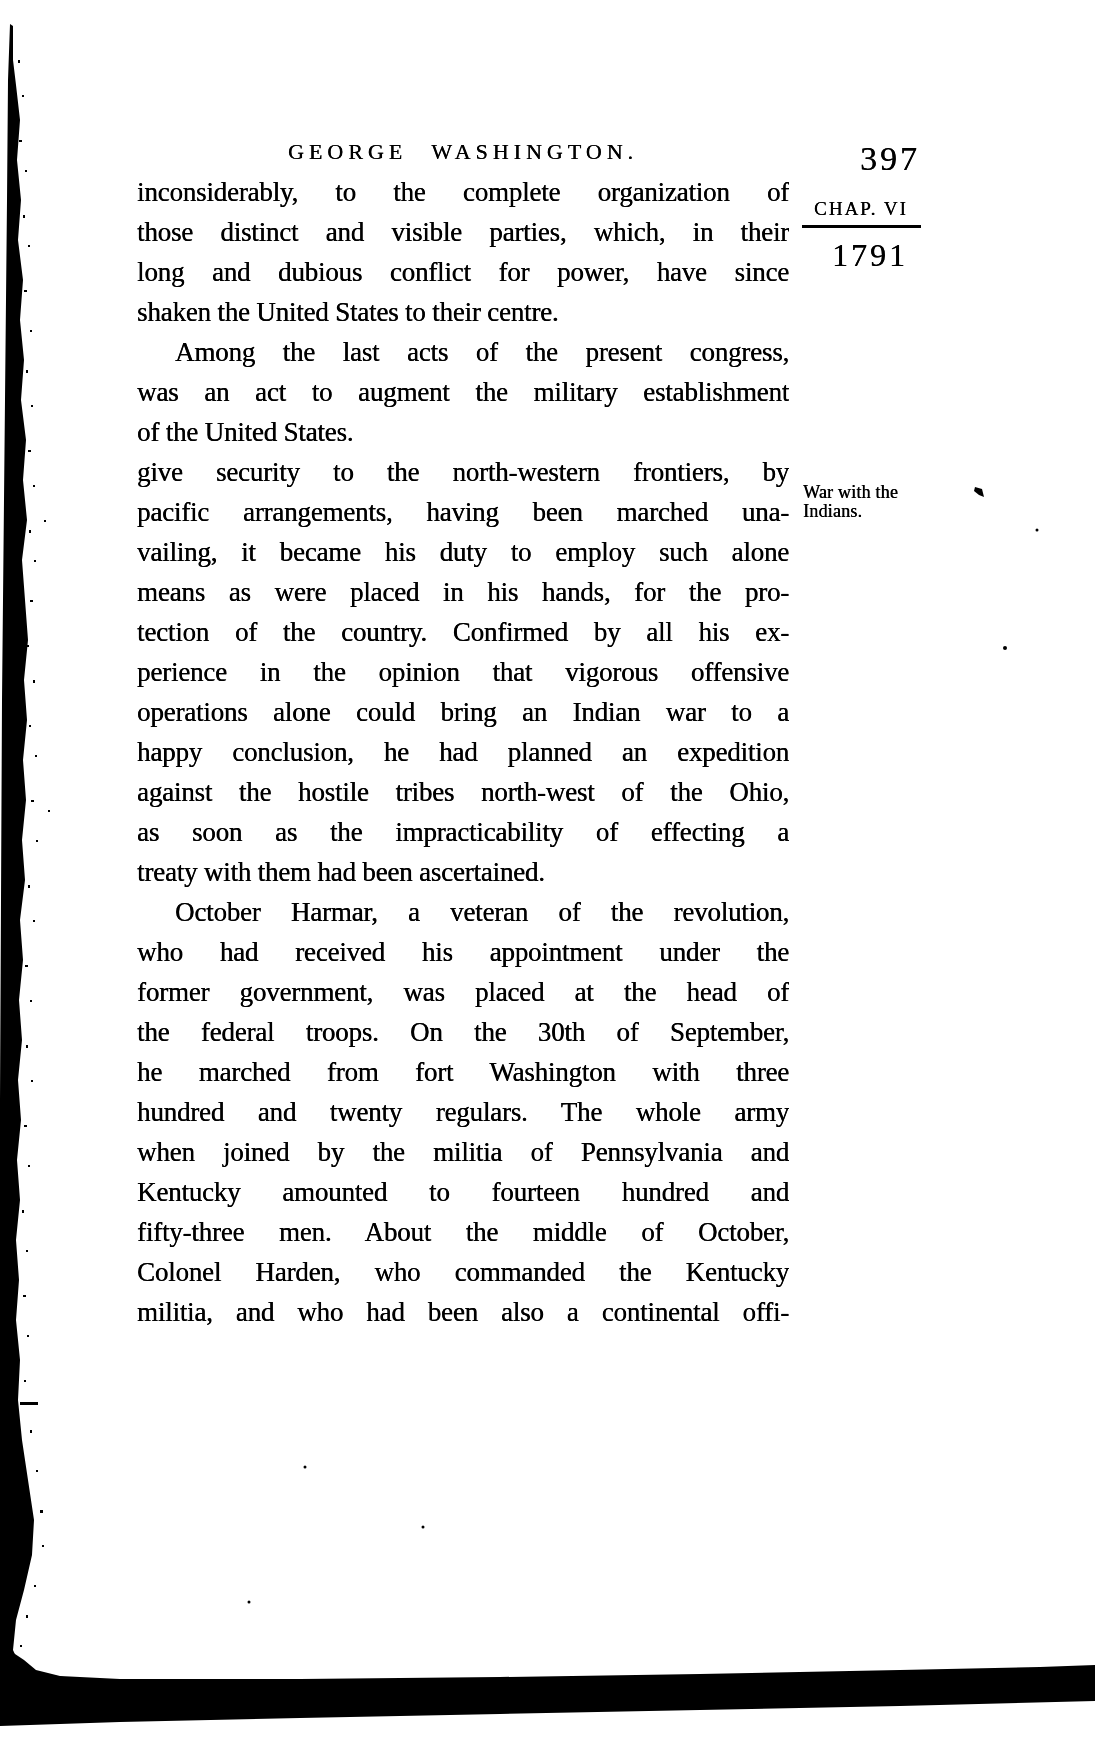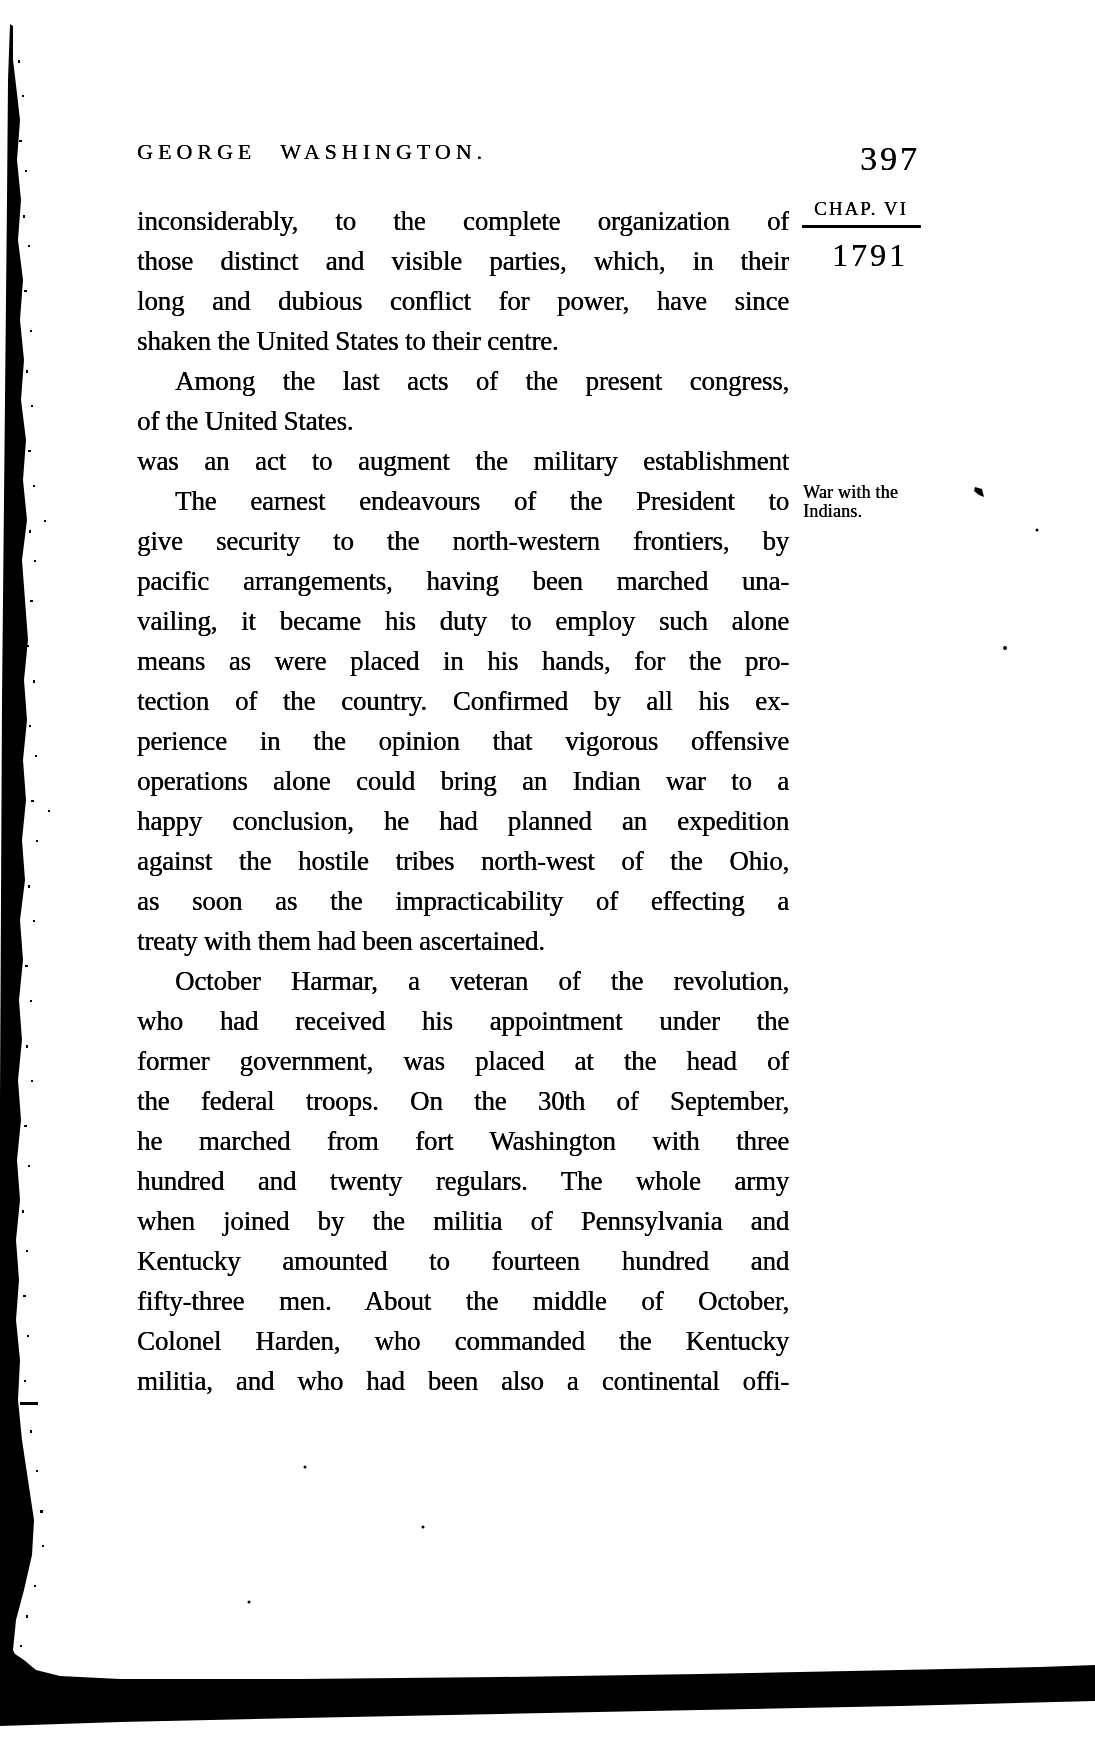--- a/index.html
+++ b/index.html
@@ -3,21 +3,21 @@
 <meta charset="utf-8">
 <style>
   html,body{margin:0;padding:0}
   body{
     width:1095px;height:1756px;position:relative;overflow:hidden;
     background:#ffffff;color:#000;
     font-family:"Liberation Serif","DejaVu Serif",serif;
   }
   .running-header{
     position:absolute;left:137px;top:139px;width:652px;
-    text-align:left;font-size:22px;letter-spacing:5px;word-spacing:14px;
+    text-align:center;font-size:22px;letter-spacing:5px;word-spacing:14px;
     text-shadow:0.3px 0.3px 0 #000;
   }
   .page-number{
     position:absolute;left:860px;top:141px;
     font-size:34px;letter-spacing:3px;line-height:36px;
     text-shadow:0.3px 0.3px 0 #000;
   }
   .chapter{
     position:absolute;left:814px;top:198px;
     font-size:19px;letter-spacing:2px;
@@ -30,21 +30,21 @@
     position:absolute;left:832px;top:237px;
     font-size:32px;letter-spacing:3px;
     text-shadow:0.3px 0.3px 0 #000;
   }
   .margin-note{
     position:absolute;left:803px;top:483px;width:130px;
     font-size:18px;line-height:19px;letter-spacing:0.2px;
     text-shadow:0.4px 0.4px 0 #000;
   }
   .body-text{
-    position:absolute;left:137px;top:201px;width:652px;
+    position:absolute;left:137px;top:172px;width:652px;
   }
   .line{
     font-size:27px;line-height:40px;height:40px;
     letter-spacing:-0.2px;
     text-align:justify;text-align-last:justify;
     overflow:hidden;
     text-shadow:0.35px 0.35px 0 #000;
   }
   .line.first{text-indent:38px;}
   .line.end{text-align-last:left;}
@@ -67,25 +67,24 @@
 
 <div class="body-text">
   <div class="para">
     <div class="line">inconsiderably, to the complete organization of</div>
     <div class="line">those distinct and visible parties, which, in their</div>
     <div class="line">long and dubious conflict for power, have since</div>
     <div class="line end">shaken the United States to their centre.</div>
   </div>
   <div class="para">
     <div class="line first">Among the last acts of the present congress,</div>
+    <div class="line">was an act to augment the military establishment</div>
     <div class="line end">of the United States.</div>
-    <div class="line">was an act to augment the military establishment</div>
   </div>
   <div class="para">
-    <div class="line first">The earnest endeavours of the President to</div>
     <div class="line">give security to the north-western frontiers, by</div>
     <div class="line">pacific arrangements, having been marched una-</div>
     <div class="line">vailing, it became his duty to employ such alone</div>
     <div class="line">means as were placed in his hands, for the pro-</div>
     <div class="line">tection of the country.  Confirmed by all his ex-</div>
     <div class="line">perience in the opinion that vigorous offensive</div>
     <div class="line">operations alone could bring an Indian war to a</div>
     <div class="line">happy conclusion, he had planned an expedition</div>
     <div class="line">against the hostile tribes north-west of the Ohio,</div>
     <div class="line">as soon as the impracticability of effecting a</div>

